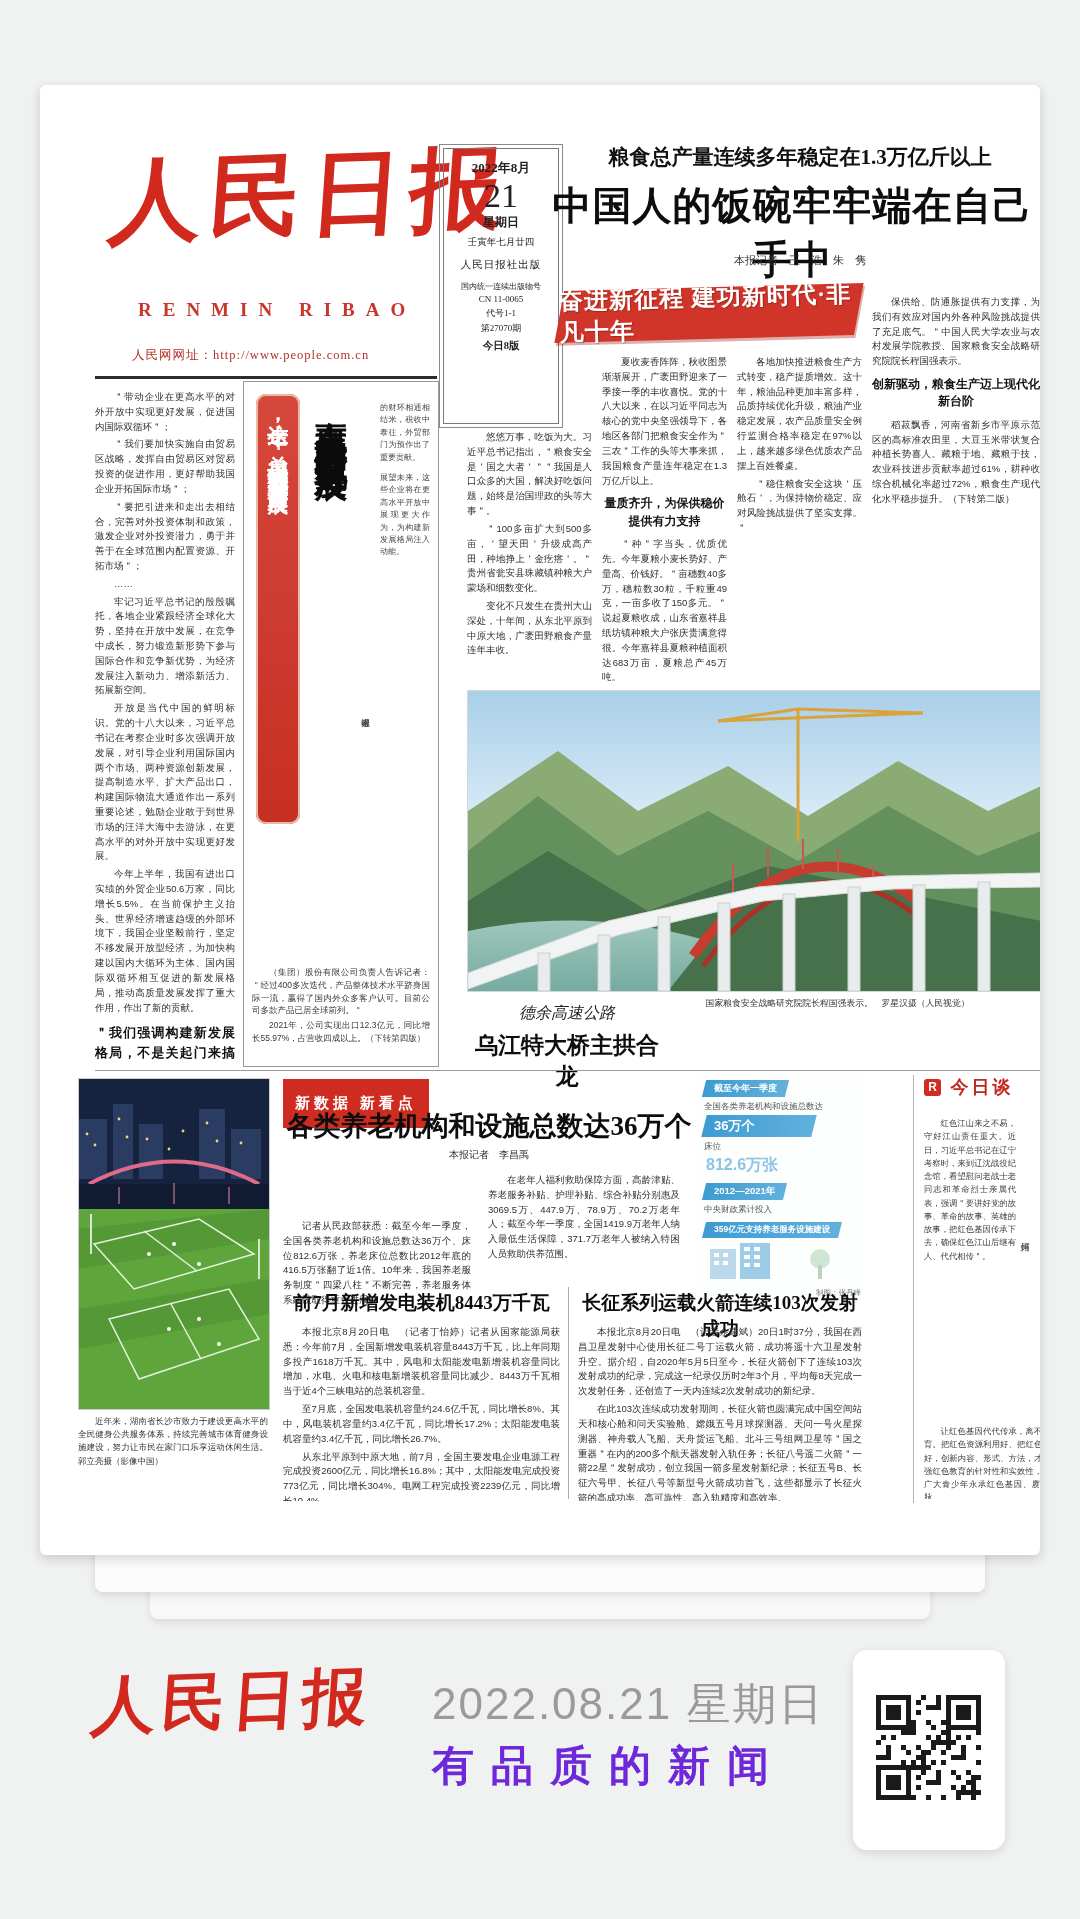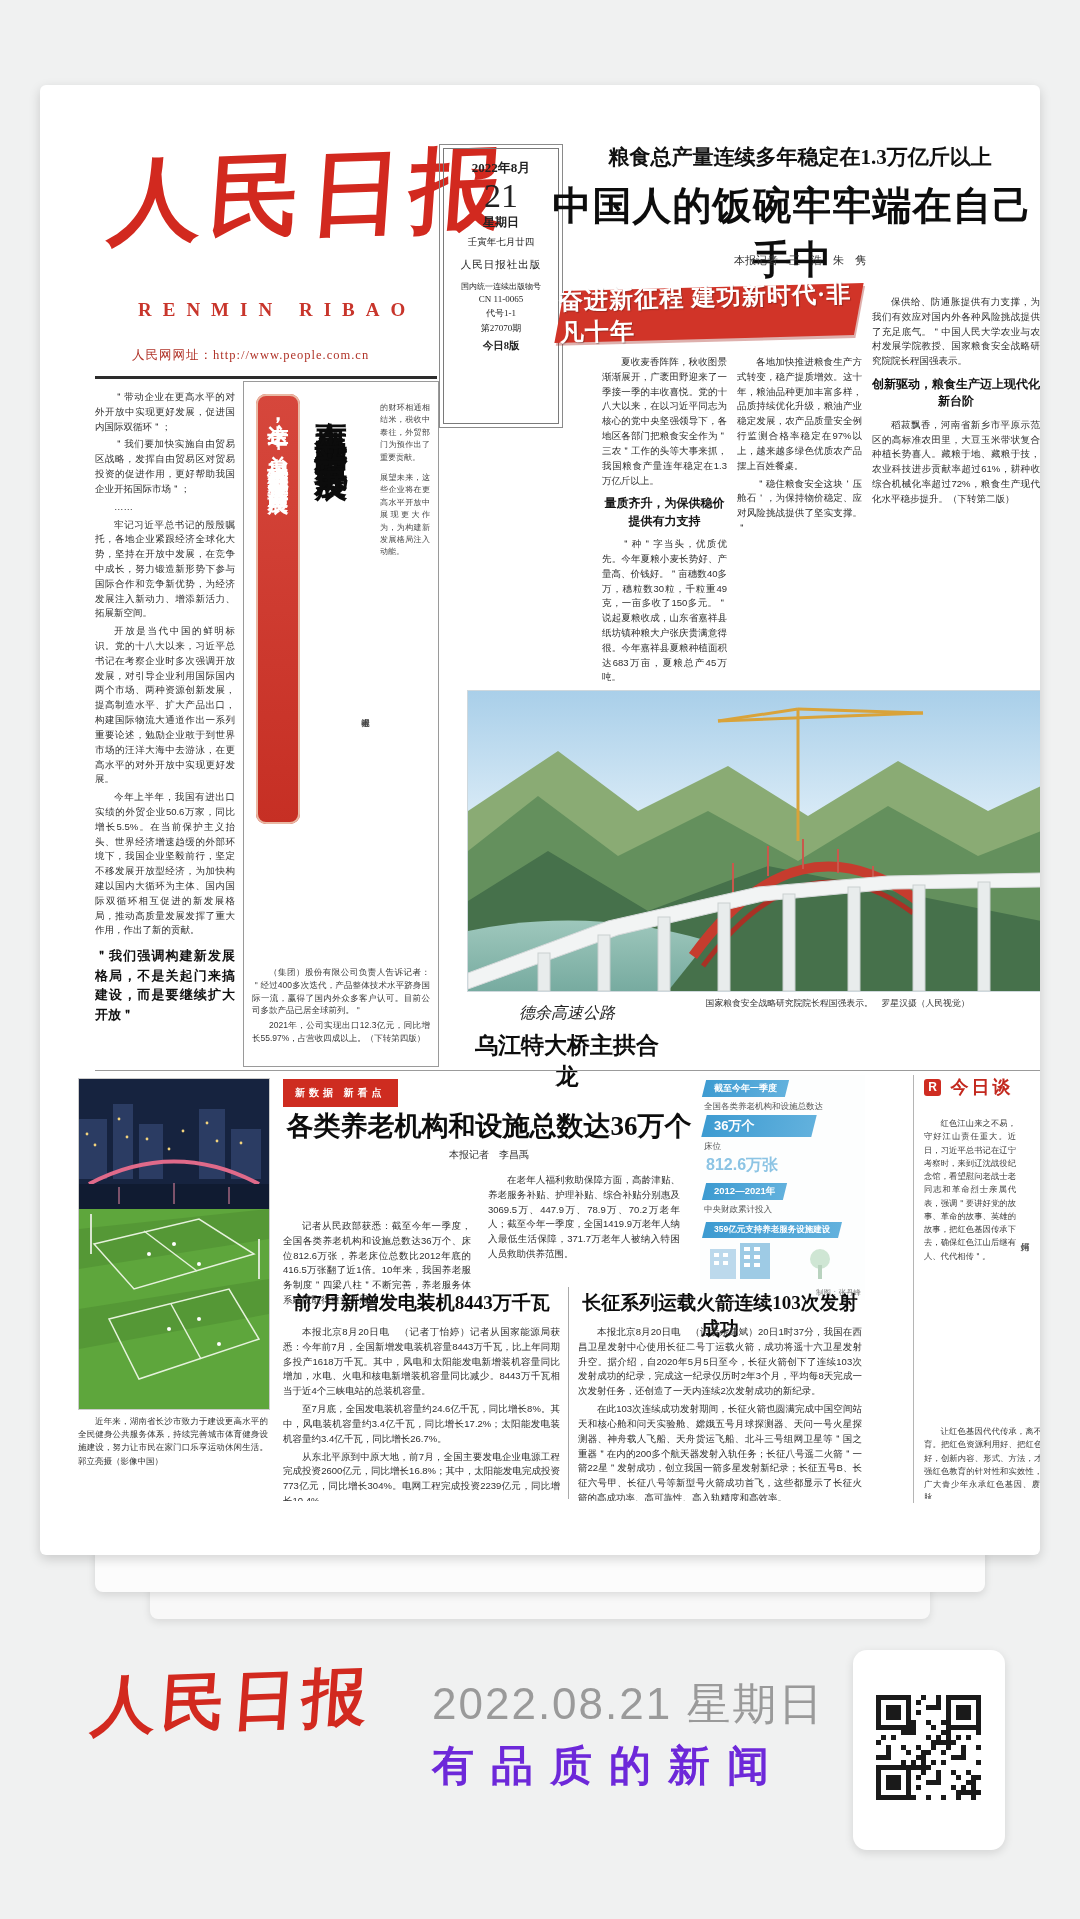--- a/index.html
+++ b/index.html
@@ -59,21 +59,21 @@
   .cap-bold{font-family:"Liberation Serif",serif;font-weight:900;font-size:23px;color:#0d0d0d;margin-top:6px;}
   .caption-body{left:648px;top:912px;width:352px;height:72px;font-size:8.8px;line-height:1.55;color:#333;text-align:justify;overflow:hidden;}
   .caption-body p{margin:0;text-indent:2em;}
   .section-rule{left:55px;top:985px;width:945px;height:1px;background:#9b9b9b;}
 
   
   .cityphoto{left:38px;top:993px;width:190px;height:330px;overflow:hidden;border:1px solid #ccc;}
   .cityphoto-cap{left:38px;top:1330px;width:190px;height:96px;font-size:8.5px;line-height:1.55;color:#333;text-align:justify;overflow:hidden;}
   .cityphoto-cap p{margin:0;text-indent:2em;}
 
-  .nd-label{left:243px;top:994px;background:#ce2c20;color:#fff;font-weight:bold;font-size:10px;padding:7px 12px;letter-spacing:4px;font-family:"Liberation Serif",serif;}
+  .nd-label{left:243px;top:994px;background:#ce2c20;color:#fff;font-weight:bold;font-size:15px;padding:15px 12px;letter-spacing:4px;font-family:"Liberation Serif",serif;}
   .nd-headline{left:243px;top:1023px;width:412px;text-align:center;font-family:"Liberation Serif",serif;font-weight:900;font-size:27px;color:#0d0d0d;}
   .nd-byline{left:243px;top:1063px;width:412px;text-align:center;font-size:10px;color:#333;font-family:"Liberation Serif",serif;}
 
   
   .infog{left:660px;top:990px;width:165px;height:225px;background:#fdfefe;overflow:hidden;}
   .ig-banner{background:linear-gradient(90deg,#3d9bd1,#62b1dd);color:#fff;font-weight:bold;transform:skewX(-14deg);display:inline-block;padding:2px 10px;margin-left:4px;}
   .ig-banner>span{display:inline-block;transform:skewX(14deg);}
   .ig-text{font-size:8.5px;color:#555;margin:4px 0 2px 4px;line-height:1.4;}
   .ig-stat{color:#8cc4e4;font-weight:bold;}
   .ig-credit{position:absolute;right:4px;bottom:2px;font-size:7.5px;color:#777;}
@@ -121,20 +121,25 @@
     <div class="db-pages">今日8版</div>
   </div>
 
   <div class="abs kicker">粮食总产量连续多年稳定在1.3万亿斤以上</div>
   <div class="abs lead-headline">中国人的饭碗牢牢端在自己手中</div>
   <div class="abs lead-byline">本报记者　王　浩　朱　隽</div>
   <div class="abs banner">
     <div class="banner-text">奋进新征程 建功新时代·非凡十年</div>
   </div>
 
+  <div class="body-col" style="left:427px;top:345px;width:125px;height:252px;">
+      <p>悠悠万事，吃饭为大。习近平总书记指出，＂粮食安全是＇国之大者＇＂＂我国是人口众多的大国，解决好吃饭问题，始终是治国理政的头等大事＂。</p>
+      <p>＂100多亩扩大到500多亩，＇望天田＇升级成高产田，种地挣上＇金疙瘩＇。＂贵州省瓮安县珠藏镇种粮大户蒙场和细数变化。</p>
+      <p>变化不只发生在贵州大山深处，十年间，从东北平原到中原大地，广袤田野粮食产量连年丰收。</p>
+    </div>
   <div class="body-col" style="left:562px;top:270px;width:125px;height:328px;">
     <div>
         <p>夏收麦香阵阵，秋收图景渐渐展开，广袤田野迎来了一季接一季的丰收喜悦。党的十八大以来，在以习近平同志为核心的党中央坚强领导下，各地区各部门把粮食安全作为＂三农＂工作的头等大事来抓，我国粮食产量连年稳定在1.3万亿斤以上。</p>
       </div>
     <div class="inline-subhead">量质齐升，为保供稳价提供有力支持</div>
     <div>
         <p>＂种＂字当头，优质优先。今年夏粮小麦长势好、产量高、价钱好。＂亩穗数40多万，穗粒数30粒，千粒重49克，一亩多收了150多元。＂说起夏粮收成，山东省嘉祥县纸坊镇种粮大户张庆贵满意得很。今年嘉祥县夏粮种植面积达683万亩，夏粮总产45万吨。</p>
       </div>
   </div>
   <div class="body-col" style="left:697px;top:270px;width:125px;height:328px;">
@@ -148,20 +153,21 @@
     <div class="inline-subhead">创新驱动，粮食生产迈上现代化新台阶</div>
     <div>
         <p>稻菽飘香，河南省新乡市平原示范区的高标准农田里，大豆玉米带状复合种植长势喜人。藏粮于地、藏粮于技，农业科技进步贡献率超过61%，耕种收综合机械化率超过72%，粮食生产现代化水平稳步提升。（下转第二版）</p>
       </div>
   </div>
 
   <div class="body-col" style="left:55px;top:305px;width:140px;height:672px;">
     <div>
         <p>＂带动企业在更高水平的对外开放中实现更好发展，促进国内国际双循环＂；</p>
         <p>＂我们要加快实施自由贸易区战略，发挥自由贸易区对贸易投资的促进作用，更好帮助我国企业开拓国际市场＂；</p>
+        <p>＂要把引进来和走出去相结合，完善对外投资体制和政策，激发企业对外投资潜力，勇于并善于在全球范围内配置资源、开拓市场＂；</p>
         <p>……</p>
         <p>牢记习近平总书记的殷殷嘱托，各地企业紧跟经济全球化大势，坚持在开放中发展，在竞争中成长，努力锻造新形势下参与国际合作和竞争新优势，为经济发展注入新动力、增添新活力、拓展新空间。</p>
         <p>开放是当代中国的鲜明标识。党的十八大以来，习近平总书记在考察企业时多次强调开放发展，对引导企业利用国际国内两个市场、两种资源创新发展，提高制造水平、扩大产品出口，构建国际物流大通道作出一系列重要论述，勉励企业敢于到世界市场的汪洋大海中去游泳，在更高水平的对外开放中实现更好发展。</p>
         <p>今年上半年，我国有进出口实绩的外贸企业50.6万家，同比增长5.5%。在当前保护主义抬头、世界经济增速趋缓的外部环境下，我国企业坚毅前行，坚定不移发展开放型经济，为加快构建以国内大循环为主体、国内国际双循环相互促进的新发展格局，推动高质量发展发挥了重大作用，作出了新的贡献。</p>
       </div>
     <div class="quote-head">＂我们强调构建新发展格局，不是关起门来搞建设，而是要继续扩大开放＂</div>
 
   </div>
 
   <div class="abs feature-box">

